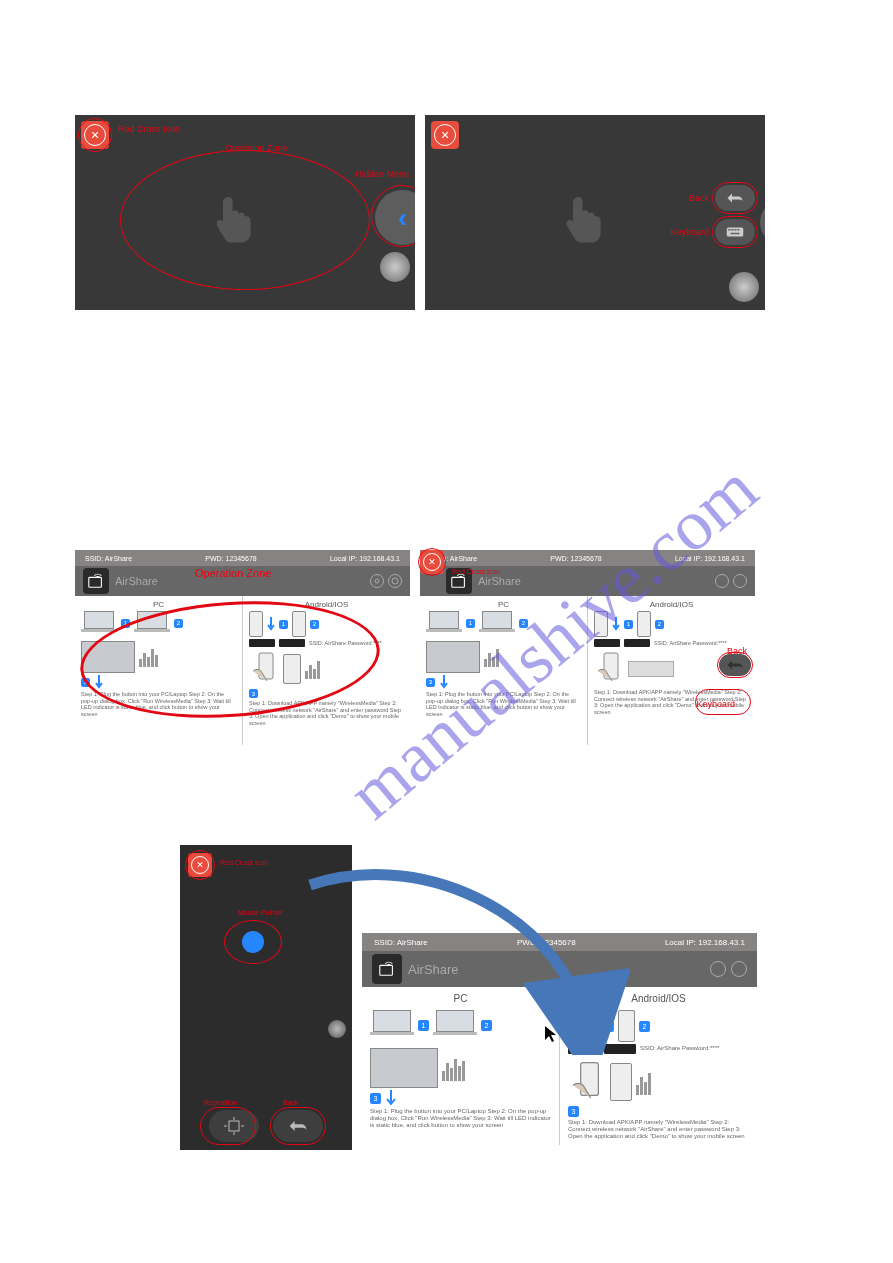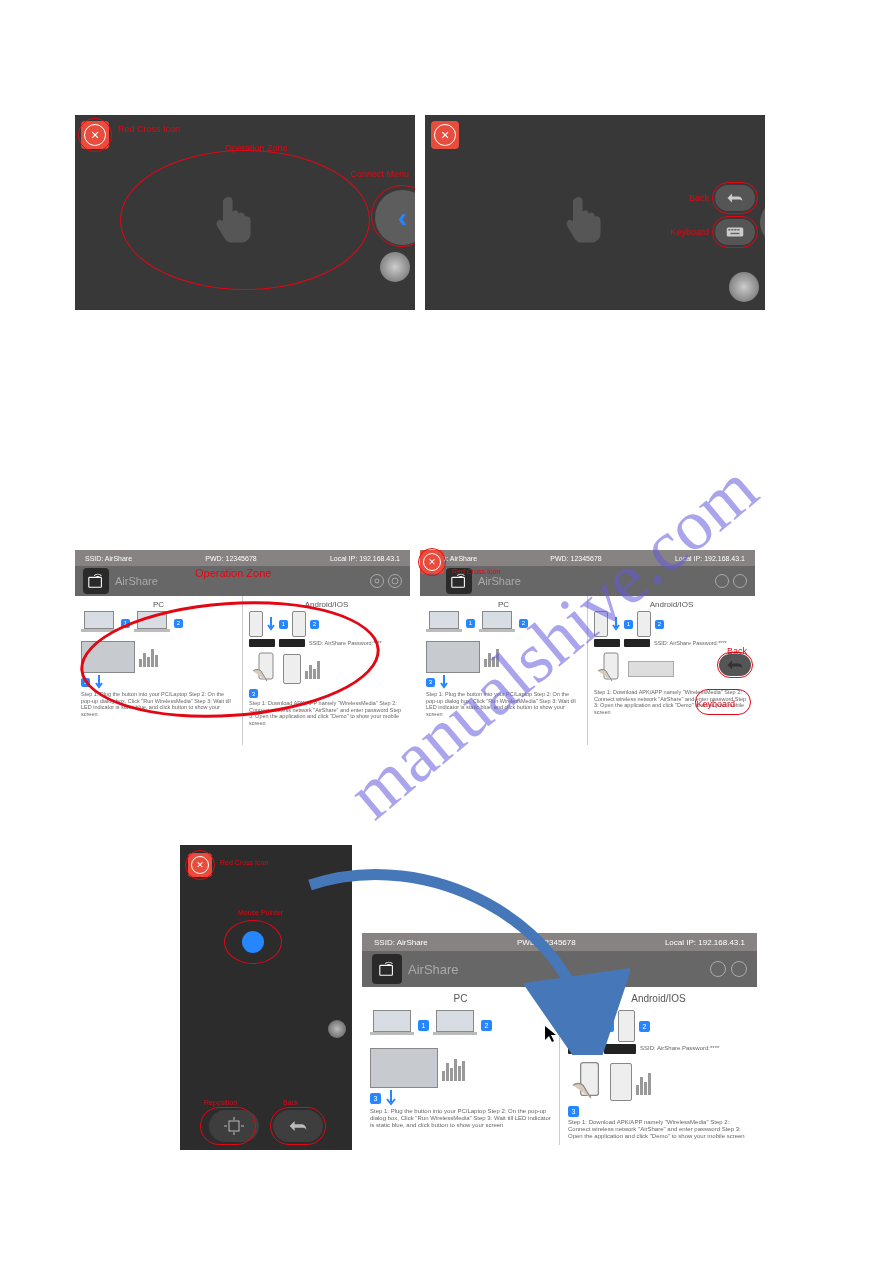--- a/index.html
+++ b/index.html
@@ -77,21 +77,21 @@
     </div>
     <div class="red-circle-outline" style="top:3px;left:3px;width:34px;height:34px;"></div>
     <div class="red-label" style="top:9px;left:43px;">Red Cross Icon</div>
     <div class="red-label" style="top:28px;left:150px;">Operation Zone</div>
     <div class="red-circle-outline" style="top:35px;left:45px;width:250px;height:140px;border-width:1.5px;"></div>
     <div class="hand-ghost">
       <svg viewBox="0 0 50 50">
           <path fill="#fff" d="M20 10c2 0 3 2 3 4v8l2-1c2 0 3 1 3 3l2-1c2 0 3 1 3 3l2 0c2 0 3 2 3 4v10c0 5-4 8-8 8h-8c-3 0-5-2-6-4l-6-10c-1-2 0-4 2-5l3 1V14c0-2 2-4 5-4z"></path>
         </svg>
     </div>
-    <div class="red-label" style="top:54px;right:6px;text-align:right;">Connect Menu</div>
+    <div class="red-label" style="top:54px;right:6px;text-align:right;">Hidden Menu</div>
     <div class="side-knob">
         <span class="arrow">‹</span>
       </div>
     <div class="red-circle-outline" style="top:70px;right:-18px;width:62px;height:62px;"></div>
     <div class="mini-home" style="bottom:28px;"></div>
   </div>
 
   <div class="dark-panel">
     <div class="close-btn">
       <div class="circ">✕</div>

